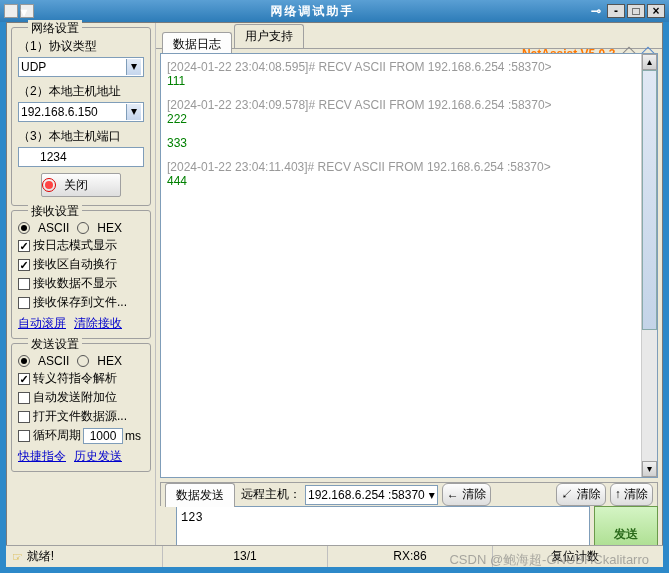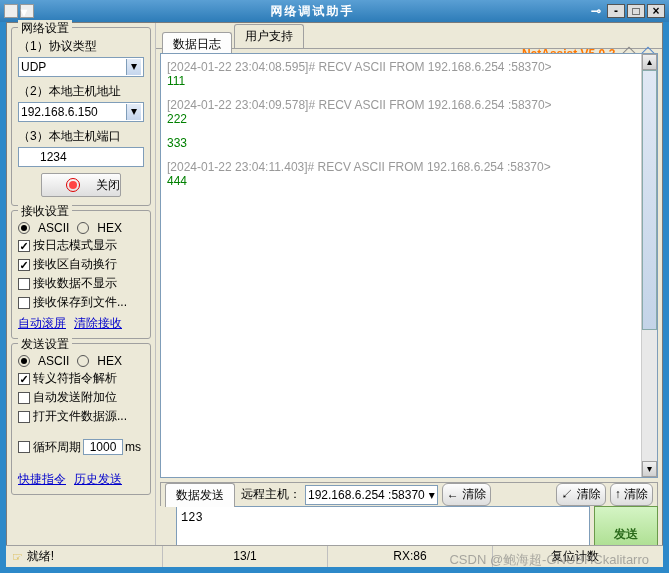--- a/index.html
+++ b/index.html
@@ -10,38 +10,38 @@
 .title-bar .left-icons span { width: 14px; height: 14px; background: #eee; border: 1px solid #999; display: inline-block; }
 .title-bar .title-text { flex: 1; text-align: center; letter-spacing: 2px; }
 .title-bar .right-icons { display: flex; gap: 2px; padding: 0 4px; align-items: center; }
 .title-bar .pin { width: 14px; height: 14px; }
 .title-bar .win-btn { width: 18px; height: 14px; background: #ddd; border: 1px solid #555; text-align: center; line-height: 12px; color: #000; font-family: Arial; }
 
 .main-area { position: absolute; top: 22px; left: 6px; right: 6px; bottom: 6px; background: #ece9d8; border: 1px solid #7a7a7a; display: flex; }
 
 .left-panel { width: 148px; padding: 4px; display: flex; flex-direction: column; gap: 4px; }
 .group-box { border: 1px solid #a0a0a0; border-radius: 3px; padding: 8px 6px 6px 6px; position: relative; background: #ece9d8; }
-.group-title { position: absolute; top: -8px; left: 6px; background: #ece9d8; padding: 0 3px; color: #000; }
+.group-title { position: absolute; top: -8px; left: 16px; background: #ece9d8; padding: 0 3px; color: #000; }
 .label-row { margin: 2px 0; color: #000; }
 .combo { width: 100%; height: 20px; background: #fff; border: 1px solid #7f9db9; padding: 0 2px; display: flex; align-items: center; justify-content: space-between; }
 .combo .arrow { width: 15px; height: 16px; background: linear-gradient(#e4ecf7,#c5d6ed); border-left: 1px solid #7f9db9; text-align: center; line-height: 14px; }
 .text-input { width: 100%; height: 20px; background: #fff; border: 1px solid #7f9db9; padding: 0 21px; line-height: 18px; }
-.close-btn { width: 80px; height: 24px; margin: 6px auto 2px auto; display: flex; align-items: center; justify-content: flex-start; gap: 16px; border: 1px solid #a0a0a0; background: linear-gradient(#fdfdfd,#dedede); border-radius: 2px; padding-left: 24px; }
+.close-btn { width: 80px; height: 24px; margin: 6px auto 2px auto; display: flex; align-items: center; justify-content: flex-start; gap: 8px; border: 1px solid #a0a0a0; background: linear-gradient(#fdfdfd,#dedede); border-radius: 2px; }
 .sun-icon { width: 14px; height: 14px; border-radius: 50%; border: 1px solid #d00; position: relative; }
 .sun-icon::before { content:""; position:absolute; inset:2px; border-radius:50%; background:#f44; }
 
 .radio-row { display: flex; gap: 8px; margin: 2px 0; align-items: center; }
 .radio { width: 12px; height: 12px; border: 1px solid #555; border-radius: 50%; display: inline-flex; align-items: center; justify-content: center; }
 .radio.checked::after { content:""; width:6px; height:6px; background:#000; border-radius:50%; }
 .checkbox { width: 12px; height: 12px; border: 1px solid #555; background: #fff; display: inline-flex; align-items: center; justify-content: center; margin-right: 3px; }
 .checkbox.checked::after { content:"✓"; font-size: 11px; line-height: 10px; color:#000; font-weight:bold; }
 .check-row { display: flex; align-items: center; margin: 2px 0; }
 .link { color: #0000cc; text-decoration: underline; cursor: pointer; }
 .link-row { margin-top: 4px; display: flex; gap: 8px; }
-.inline-input { width: 40px; height: 16px; border: 1px solid #7f9db9; background:#fff; text-align:center; margin: 12px 2px; }
+.inline-input { width: 40px; height: 16px; border: 1px solid #7f9db9; background:#fff; text-align:center; margin: 0 2px; }
 
 .right-panel { flex: 1; display: flex; flex-direction: column; border-left: 1px solid #c0c0c0; }
 .tab-bar { height: 26px; display: flex; align-items: flex-end; padding: 4px 6px 0 6px; background: #ece9d8; border-bottom: 1px solid #a0a0a0; position: relative; }
 .tab { padding: 3px 10px; border: 1px solid #a0a0a0; border-bottom: none; background: #ece9d8; margin-right: 2px; border-radius: 3px 3px 0 0; }
 .tab.active { background: #fdfdfd; position: relative; top: 8px; }
 .version { position: absolute; right: 8px; top: 24px; color: #ff7700; font-weight: bold; text-decoration: underline; }
 .gem { display:inline-block; width:12px; height:12px; transform: rotate(45deg); border:1px solid #888; margin-left:4px; vertical-align:middle; }
 
 .log-area { flex: 1; background: #fff; border: 1px solid #7f9db9; margin: 4px; padding: 6px; font-family: "Courier New", monospace; overflow: auto; position: relative; }
 .log-line-head { color: #999; }

